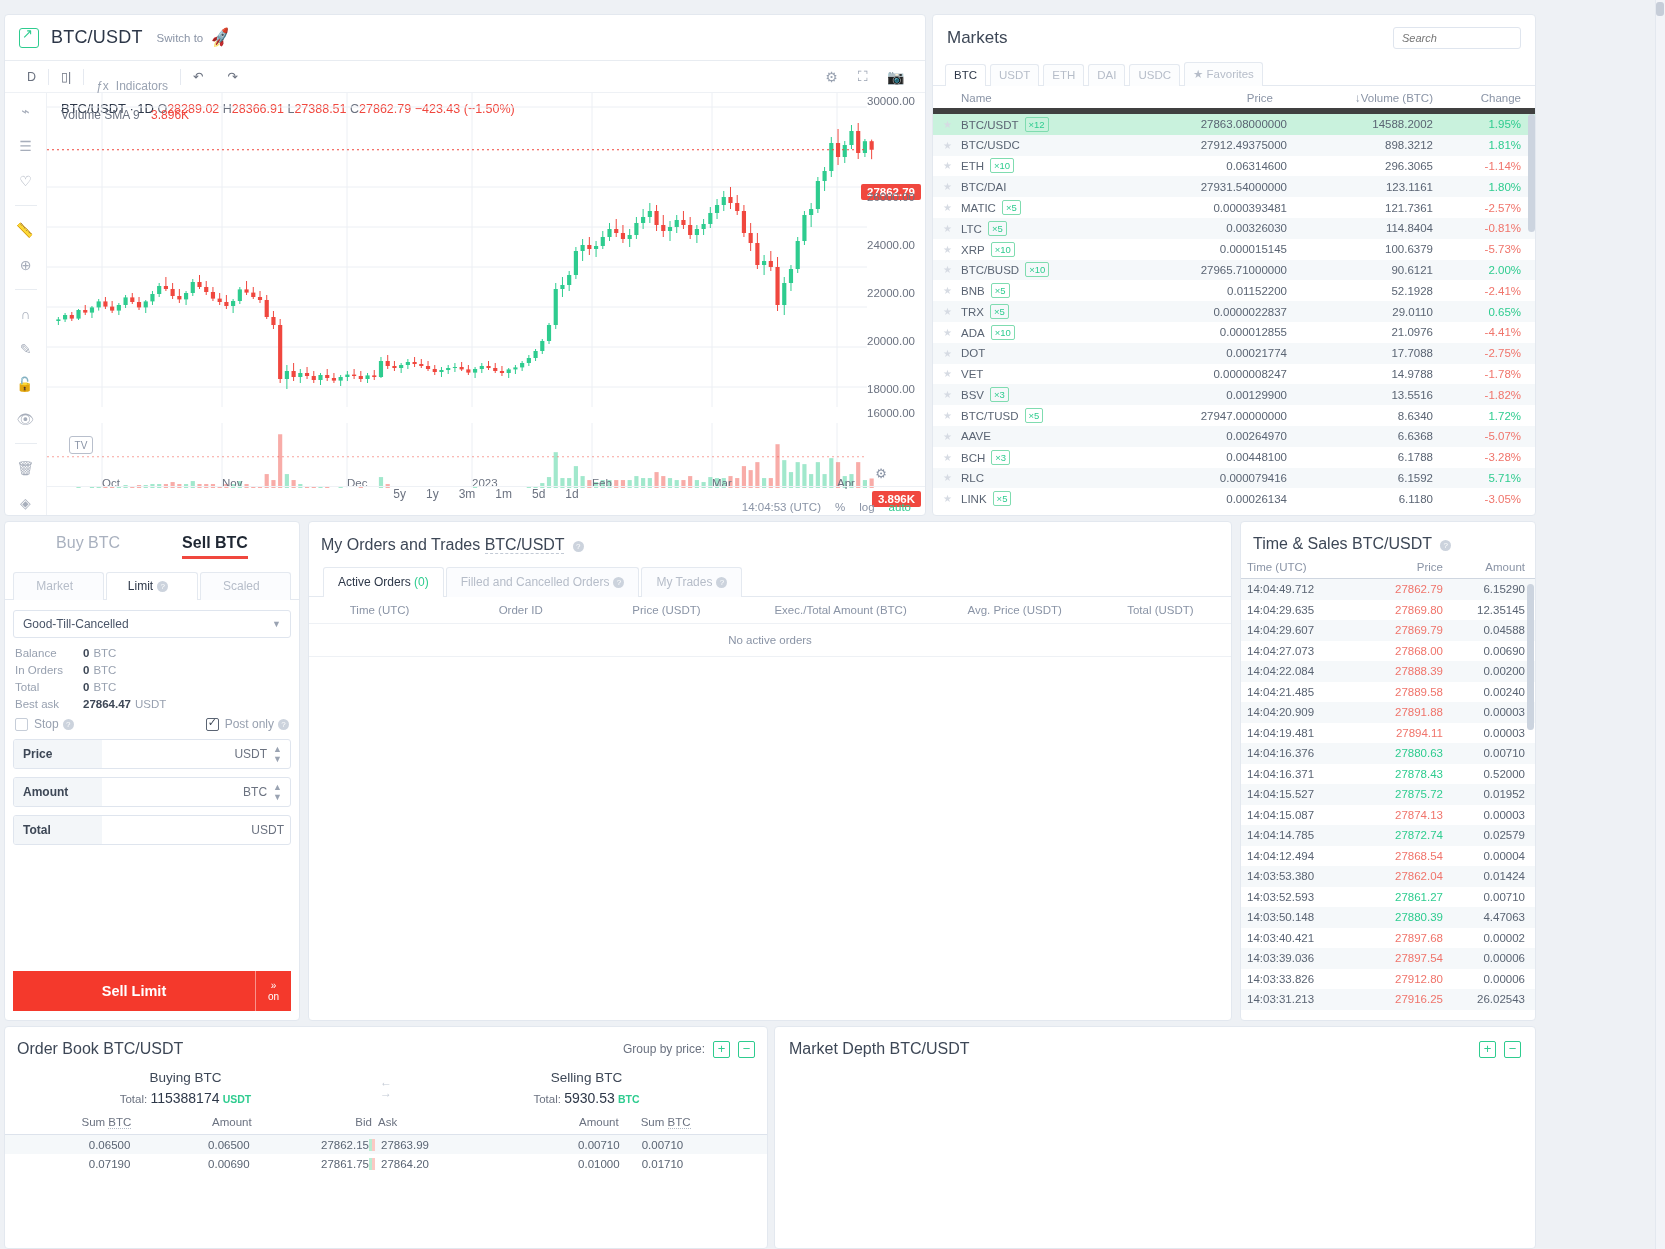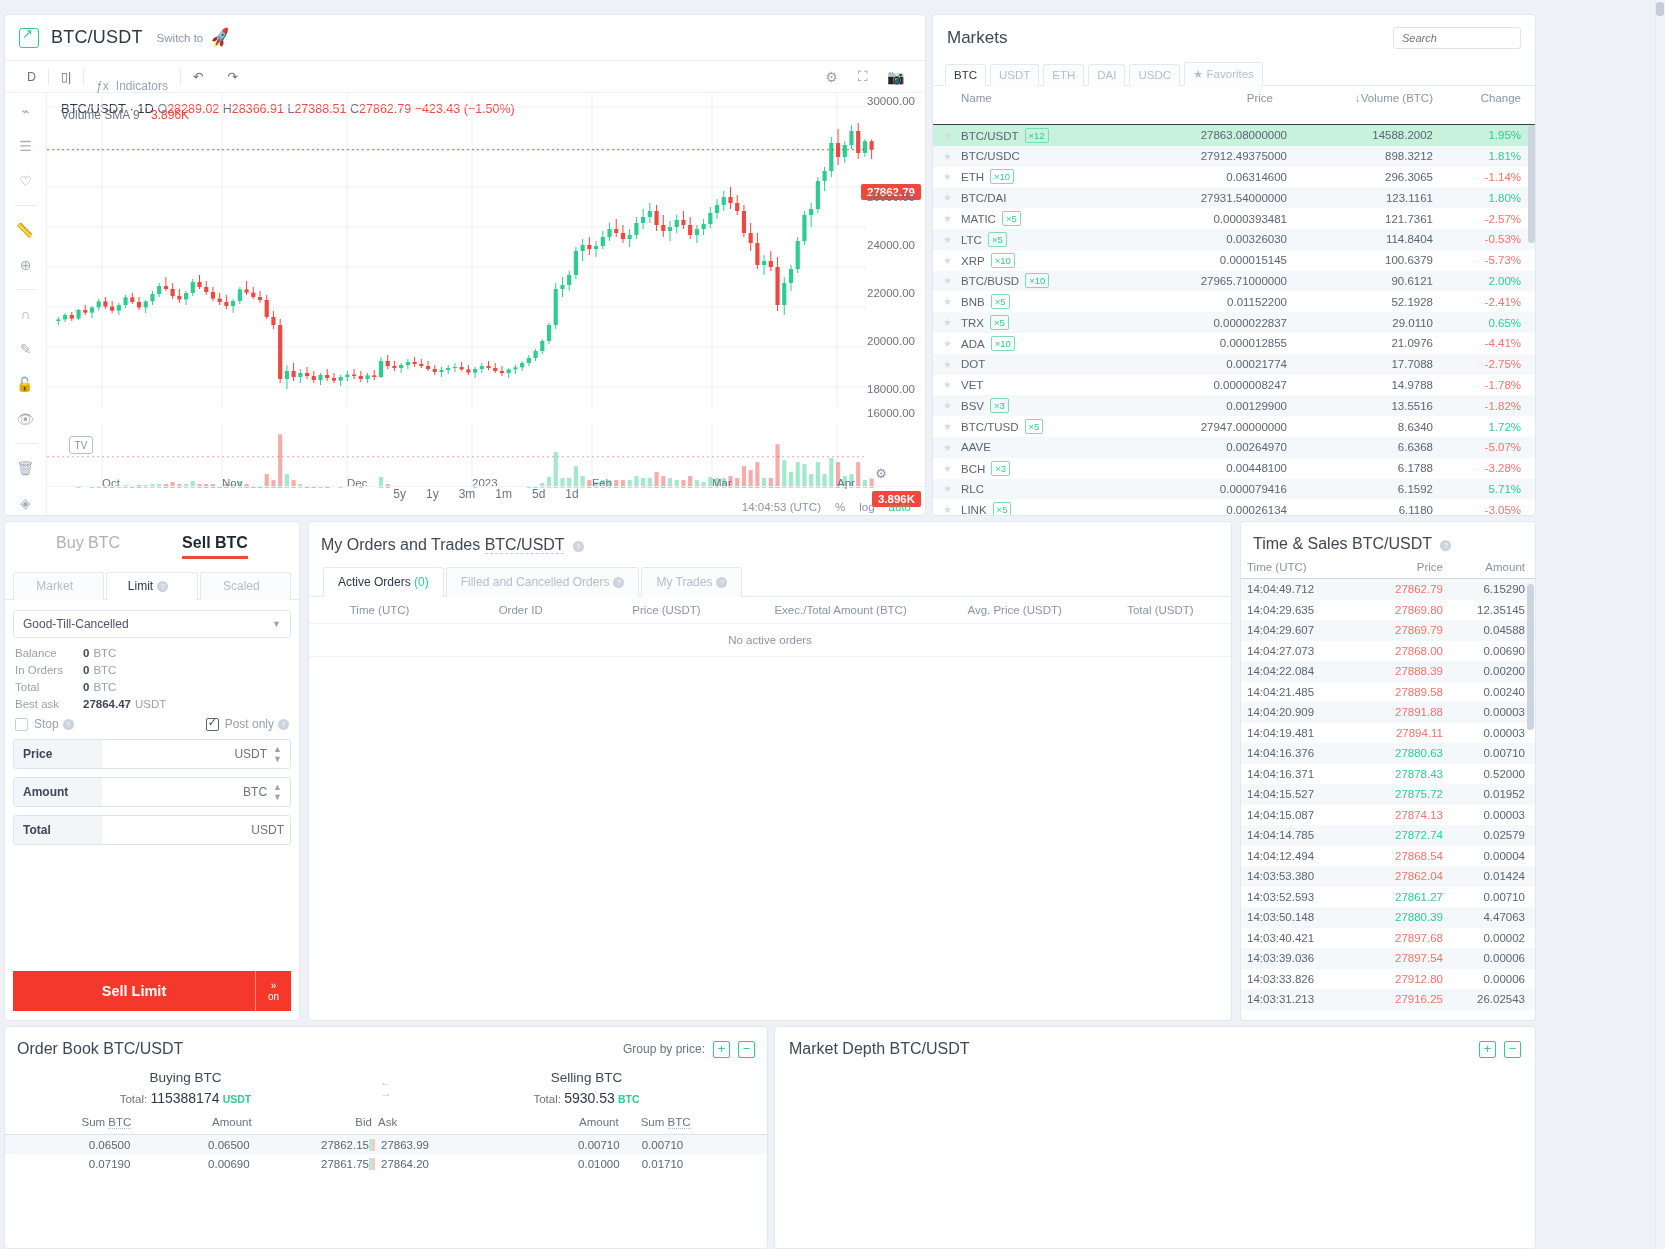--- a/index.html
+++ b/index.html
@@ -58,21 +58,21 @@
 
   
   #markets-panel { position:absolute; left: 932px; top: 14px; width: 604px; height: 502px; overflow:hidden; }
   .mk-head { display:flex; align-items:center; padding: 12px 14px 6px 14px; }
   .mk-title { font-size: 17px; color:#3d4756; }
   .mk-search { margin-left:auto; width: 128px; height: 22px; border:1px solid #dfe5ee; border-radius: 3px; font-size:11px; color:#b9c0cc; padding: 0 8px; font-style: italic; outline:none; font-family:"Liberation Sans", sans-serif; }
   .mk-tabs { display:flex; align-items:flex-end; padding: 6px 12px 0 12px; gap: 4px; border-bottom: 1px solid #e4e9f0; }
   .mk-tab { font-size:11.5px; padding: 4px 8px 5px 8px; border:1px solid #e4e9f0; border-bottom:none; border-radius:3px 3px 0 0; color:#b6bdc9; background:#fcfdfe; position:relative; top:1px; }
   .mk-tab.active { color:#2d3748; background:#fff; border-color:#e4e9f0; }
 
-  .mk-thead { display:flex; padding: 6px 14px 20px 10px; font-size:11.5px; color:#8a94a6; border-bottom:1px solid #404040; }
+  .mk-thead { display:flex; padding: 6px 14px 4px 10px; font-size:11.5px; color:#8a94a6; border-bottom:6px solid #404040; }
   .c-name { width: 180px; padding-left: 18px; }
   .c-price { width: 150px; text-align:right; }
   .c-vol { flex:1; text-align:right; padding-right: 6px; }
   .c-chg { width: 82px; text-align:right; }
 
   .mk-rows { height: 392px; overflow:hidden; position:relative; }
   .mk-row { display:flex; align-items:center; padding: 0 14px 0 10px; height: 20.8px; font-size:11.5px; color:#5a6473; }
   .mk-row:nth-child(even) { background:#f5f8fa; }
   .mk-row.sel { background:#c9f2dd; }
   .star-ic { width: 14px; color:#d6dbe3; font-size:10px; }
@@ -706,21 +706,21 @@
           <span class="c-name" style="padding-left:4px">MATIC<span class="lev">×5</span></span>
           <span class="c-price">0.0000393481</span>
           <span class="c-vol">121.7361</span>
           <span class="c-chg dn">-2.57%</span>
         </div>
         <div class="mk-row">
           <span class="star-ic">★</span>
           <span class="c-name" style="padding-left:4px">LTC<span class="lev">×5</span></span>
           <span class="c-price">0.00326030</span>
           <span class="c-vol">114.8404</span>
-          <span class="c-chg dn">-0.53%</span>
+          <span class="c-chg dn">-0.81%</span>
         </div>
         <div class="mk-row">
           <span class="star-ic">★</span>
           <span class="c-name" style="padding-left:4px">XRP<span class="lev">×10</span></span>
           <span class="c-price">0.000015145</span>
           <span class="c-vol">100.6379</span>
           <span class="c-chg dn">-5.73%</span>
         </div>
         <div class="mk-row">
           <span class="star-ic">★</span>

